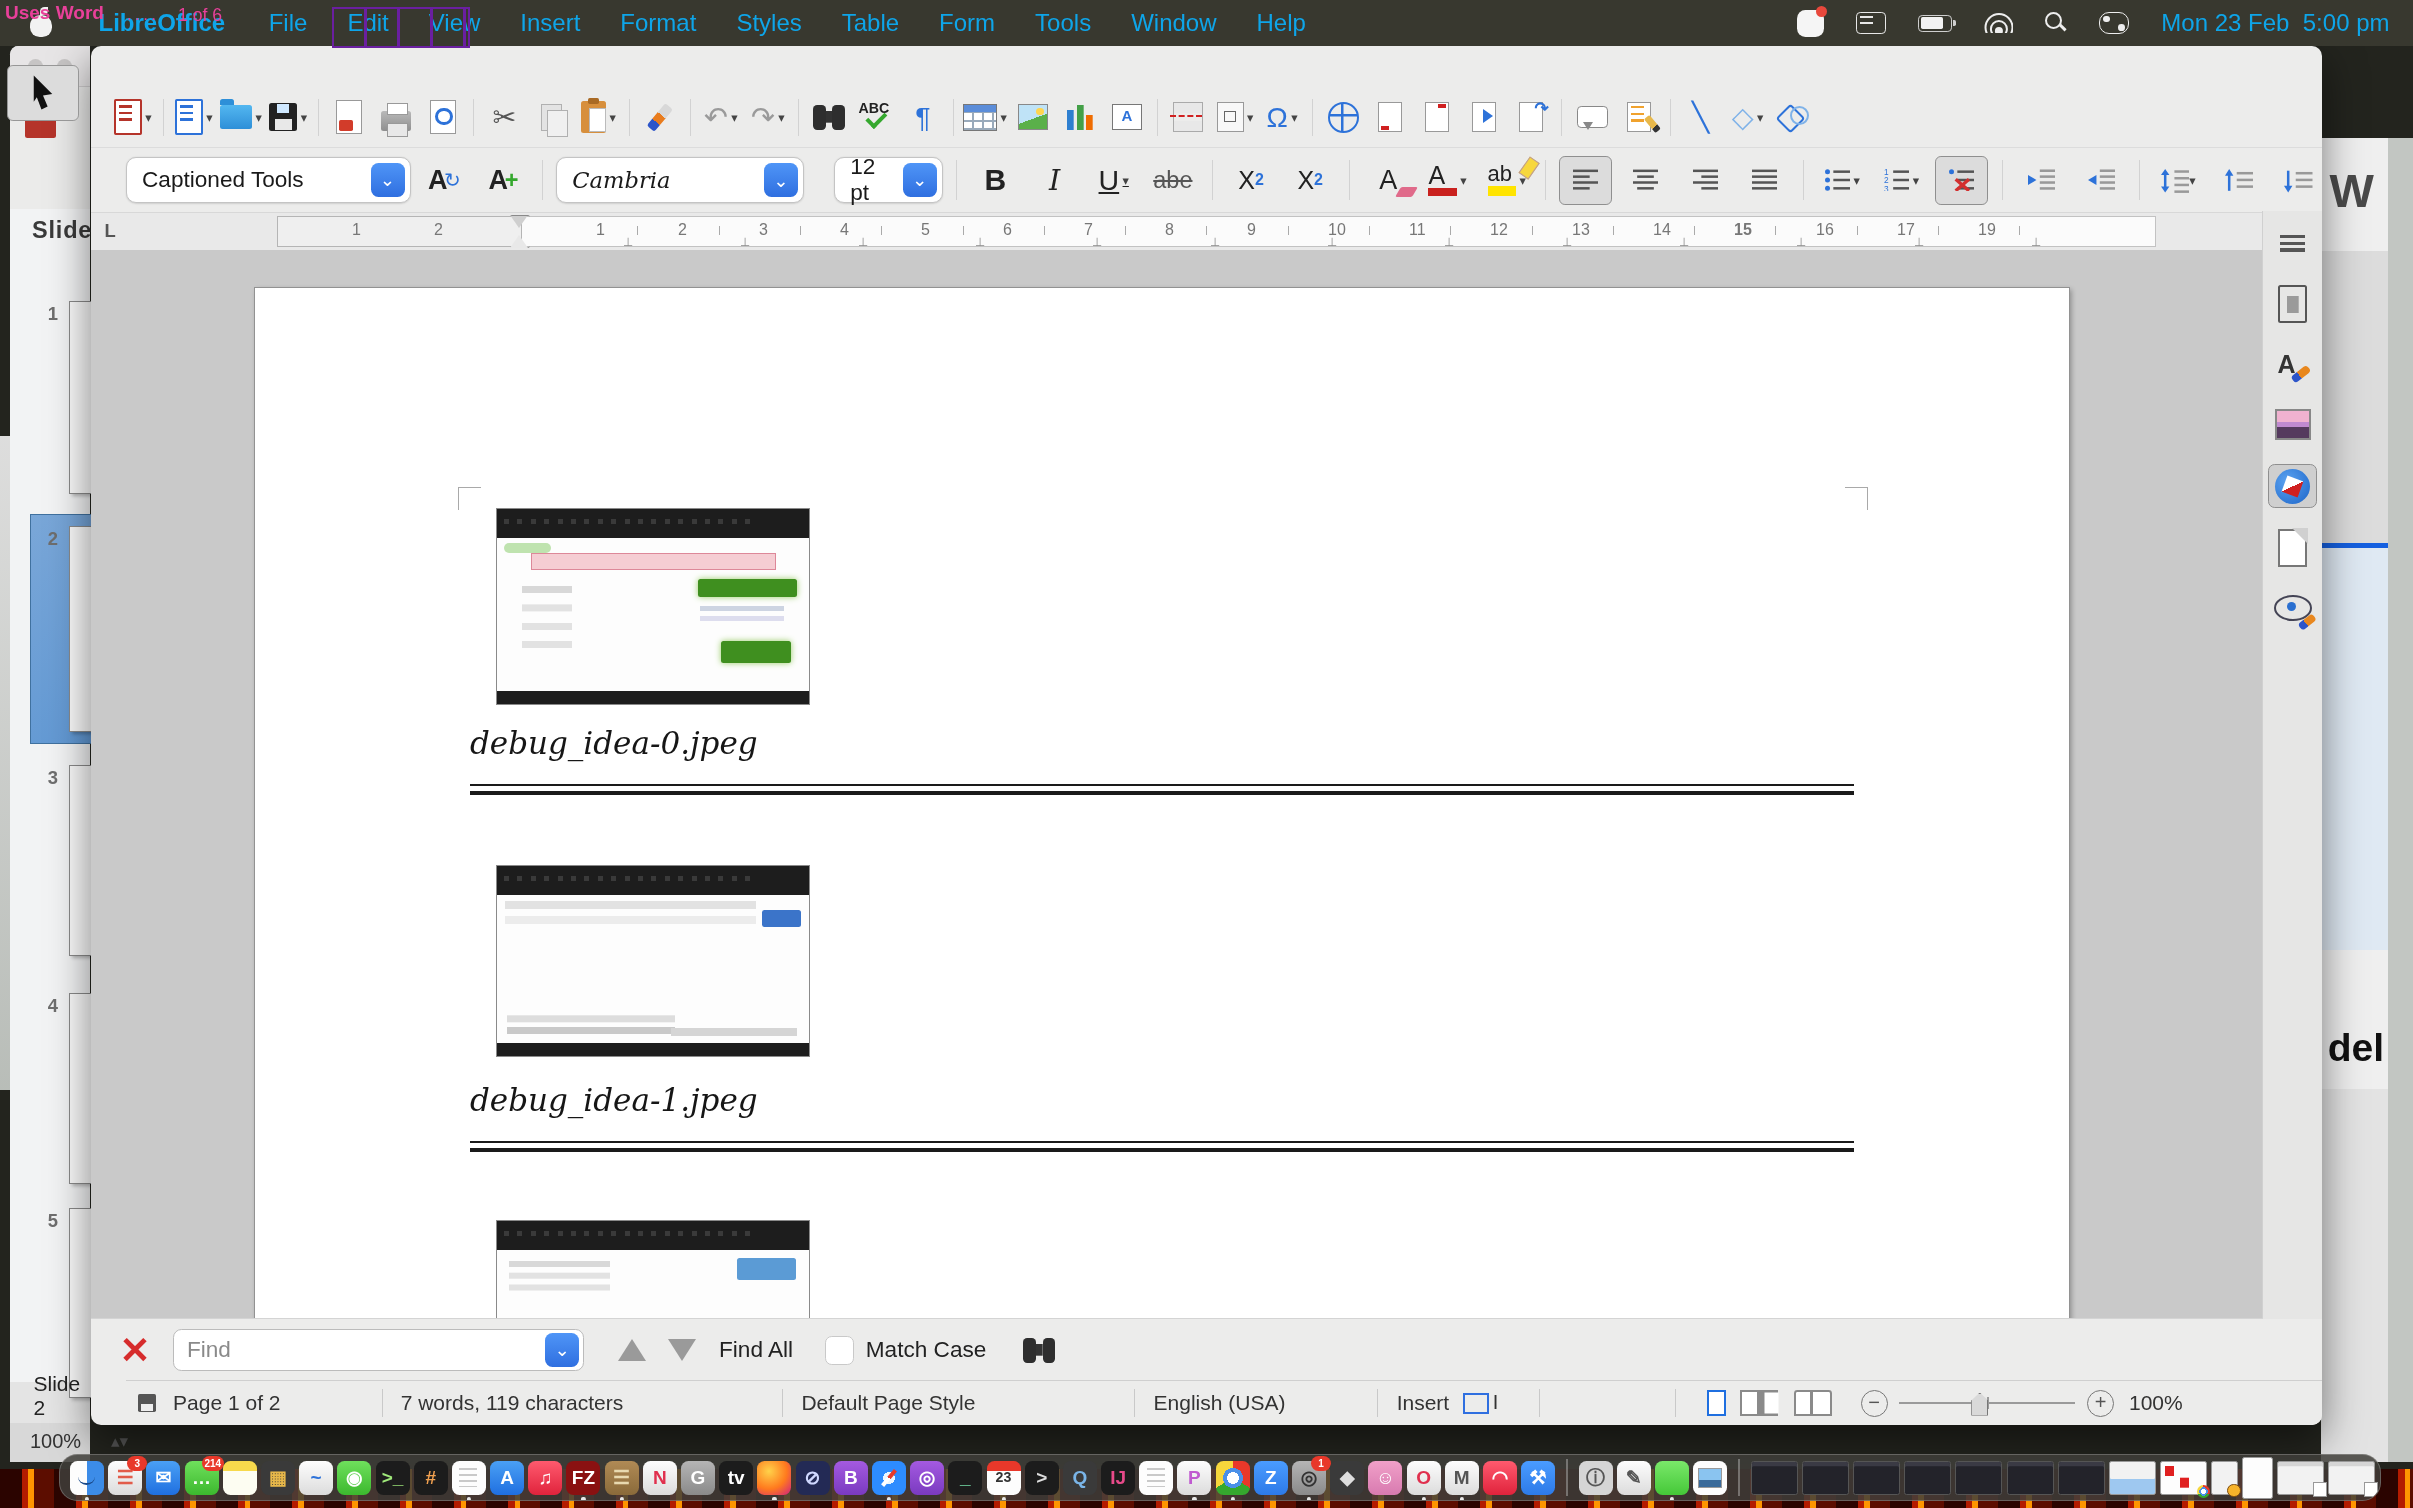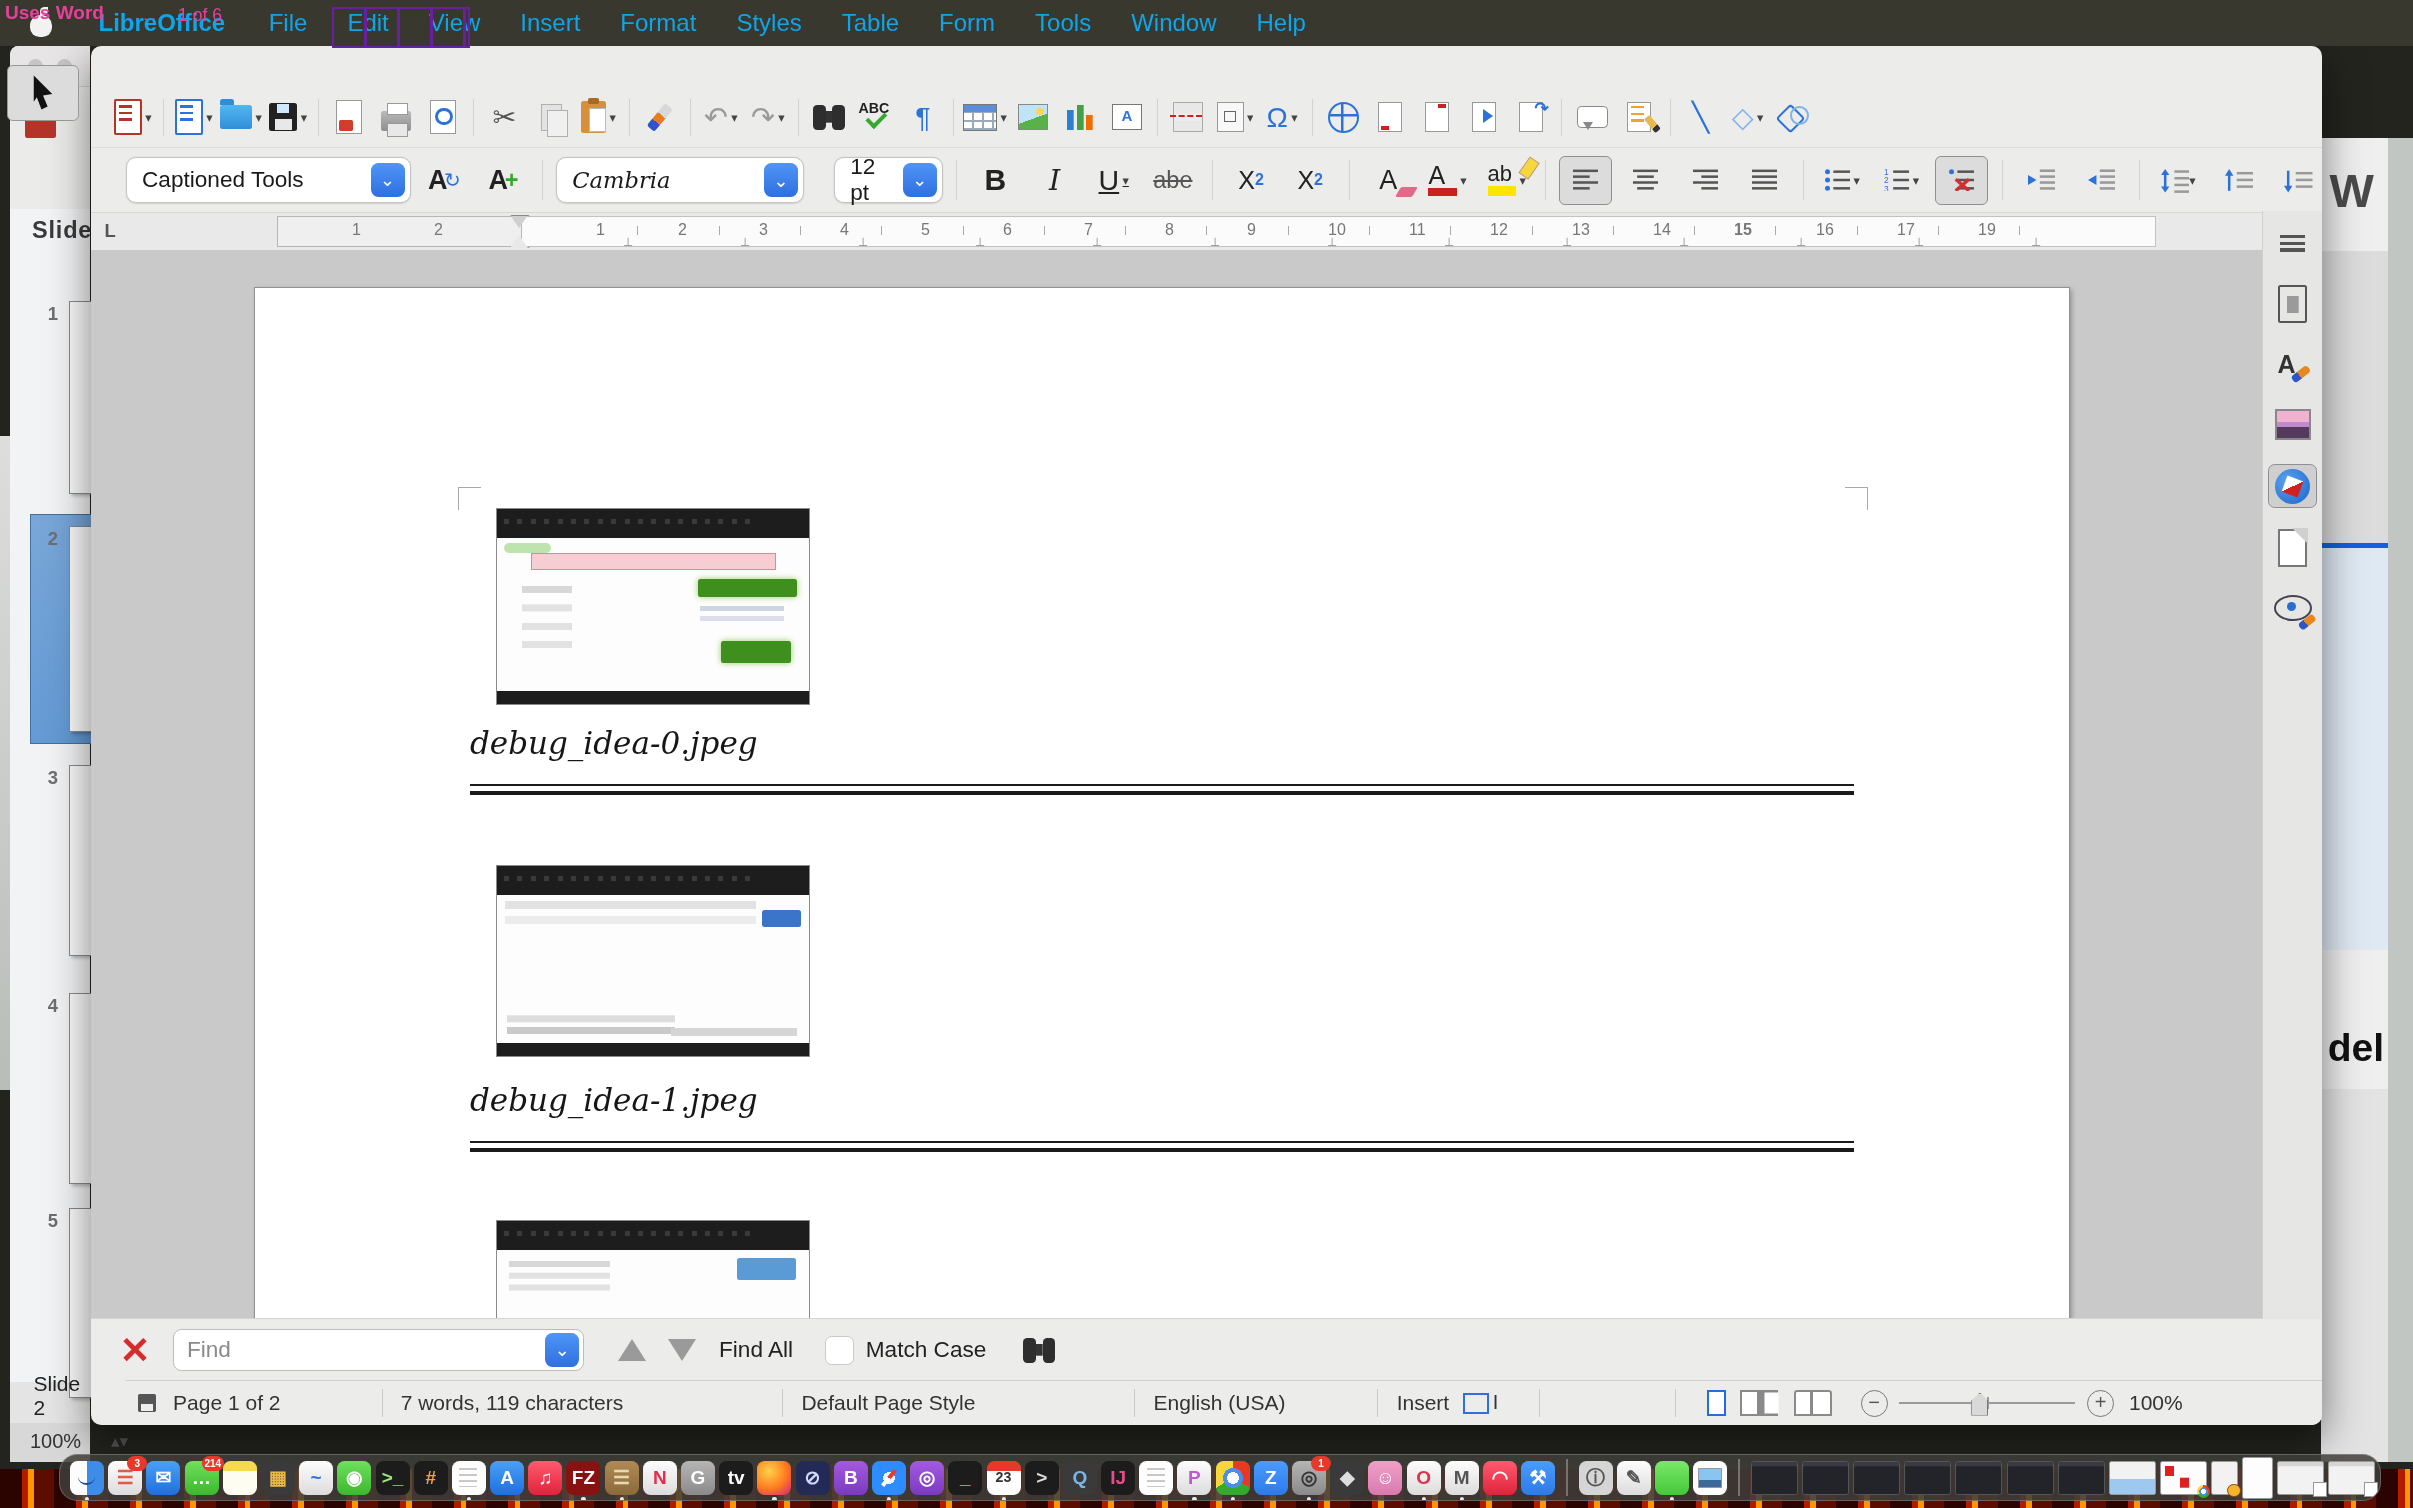--- a/index.html
+++ b/index.html
@@ -319,20 +319,35 @@
       <span class="menu-item">View</span>
       <span class="menu-item">Insert</span>
       <span class="menu-item">Format</span>
       <span class="menu-item">Styles</span>
       <span class="menu-item">Table</span>
       <span class="menu-item">Form</span>
       <span class="menu-item">Tools</span>
       <span class="menu-item">Window</span>
       <span class="menu-item">Help</span>
     </span>
+  <div id="menu-right">
+    <span id="menu-status-icons" style="display:flex;align-items:center;gap:32px;">
+        <span class="mi st-notification-app-icon"></span>
+        <span class="mi st-keyboard-icon"></span>
+        <span class="mi st-battery-icon"></span>
+        <span class="mi st-wifi-icon">
+          <i></i>
+          <i></i>
+          <i></i>
+        </span>
+        <span class="mi st-spotlight-search-icon"></span>
+        <span class="mi st-control-center-icon"></span>
+      </span>
+    <span id="clock">Mon 23 Feb  5:00 pm</span>
+  </div>
 </div>
 
 <span class="abs" id="anno1">Uses Word</span>
 <span class="abs" id="anno-dots">....</span>
 <span class="abs" id="anno2">1 of 6</span>
 <div class="abs" id="anno-box"></div>
 
 <div class="abs" id="leftwin">
   <div class="lw-title">
     <span class="greylight" style="left:18.4px;"></span>

